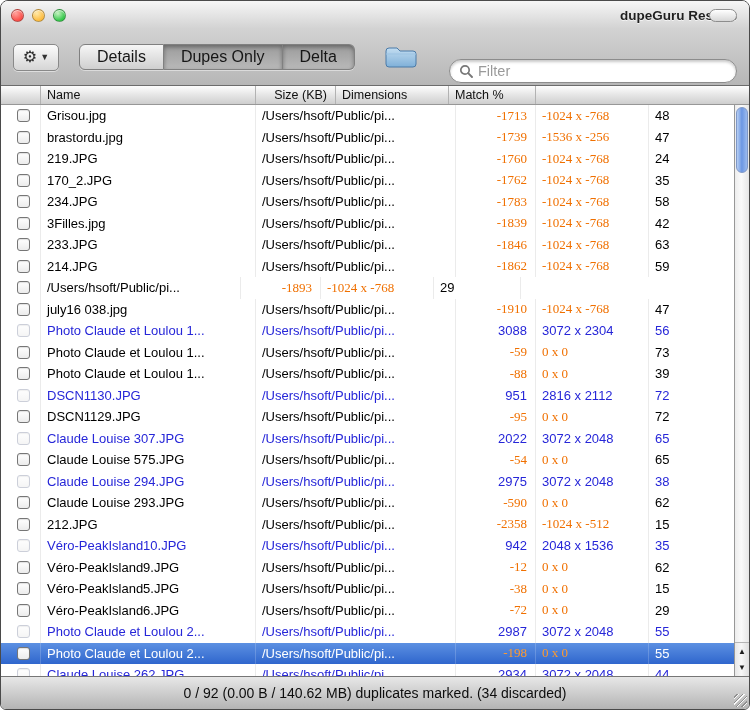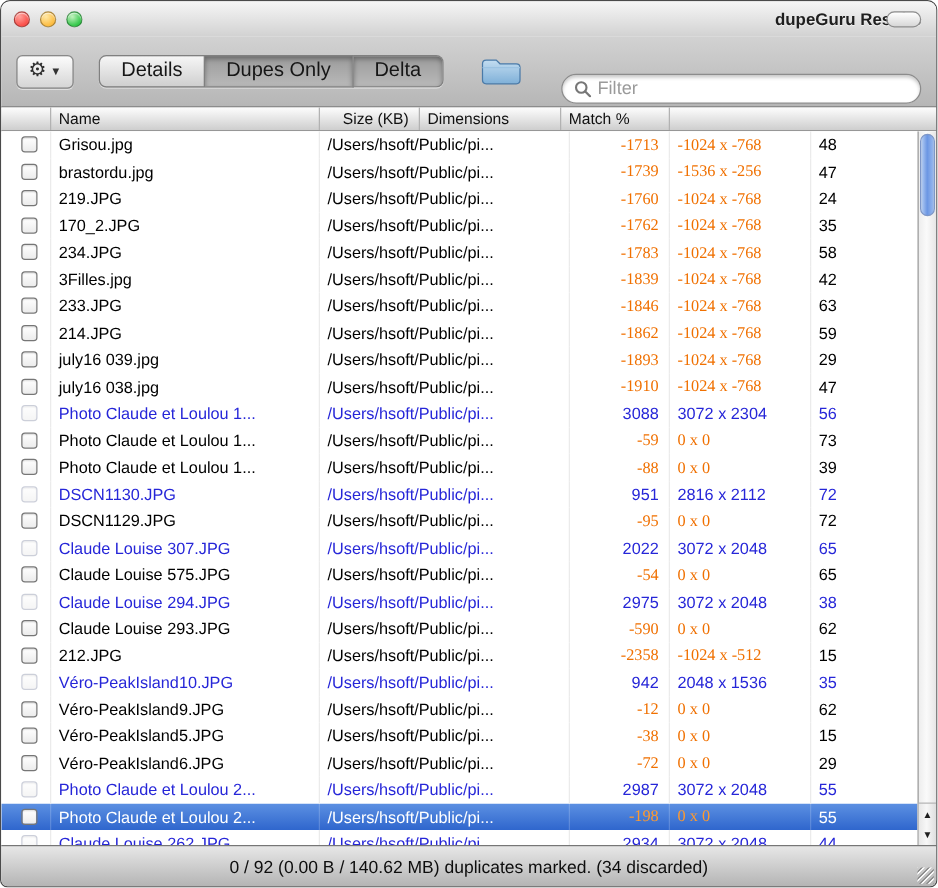--- a/index.html
+++ b/index.html
@@ -317,21 +317,20 @@
     <div class="cell col-name cell-name">214.JPG</div>
     <div class="cell col-folder cell-folder">/Users/hsoft/Public/pi...</div>
     <div class="cell col-size cell-size">-1862</div>
     <div class="cell col-dims cell-dims">-1024 x -768</div>
     <div class="cell col-match cell-match">59</div>
   </div>
         <div class="row row-dupe">
     <div class="cell col-check">
       <span class="checkbox"></span>
     </div>
-    <div class="cell col-name cell-name">july16 039.jpg</div>
     <div class="cell col-folder cell-folder">/Users/hsoft/Public/pi...</div>
     <div class="cell col-size cell-size">-1893</div>
     <div class="cell col-dims cell-dims">-1024 x -768</div>
     <div class="cell col-match cell-match">29</div>
   </div>
         <div class="row row-dupe">
     <div class="cell col-check">
       <span class="checkbox"></span>
     </div>
     <div class="cell col-name cell-name">july16 038.jpg</div>

